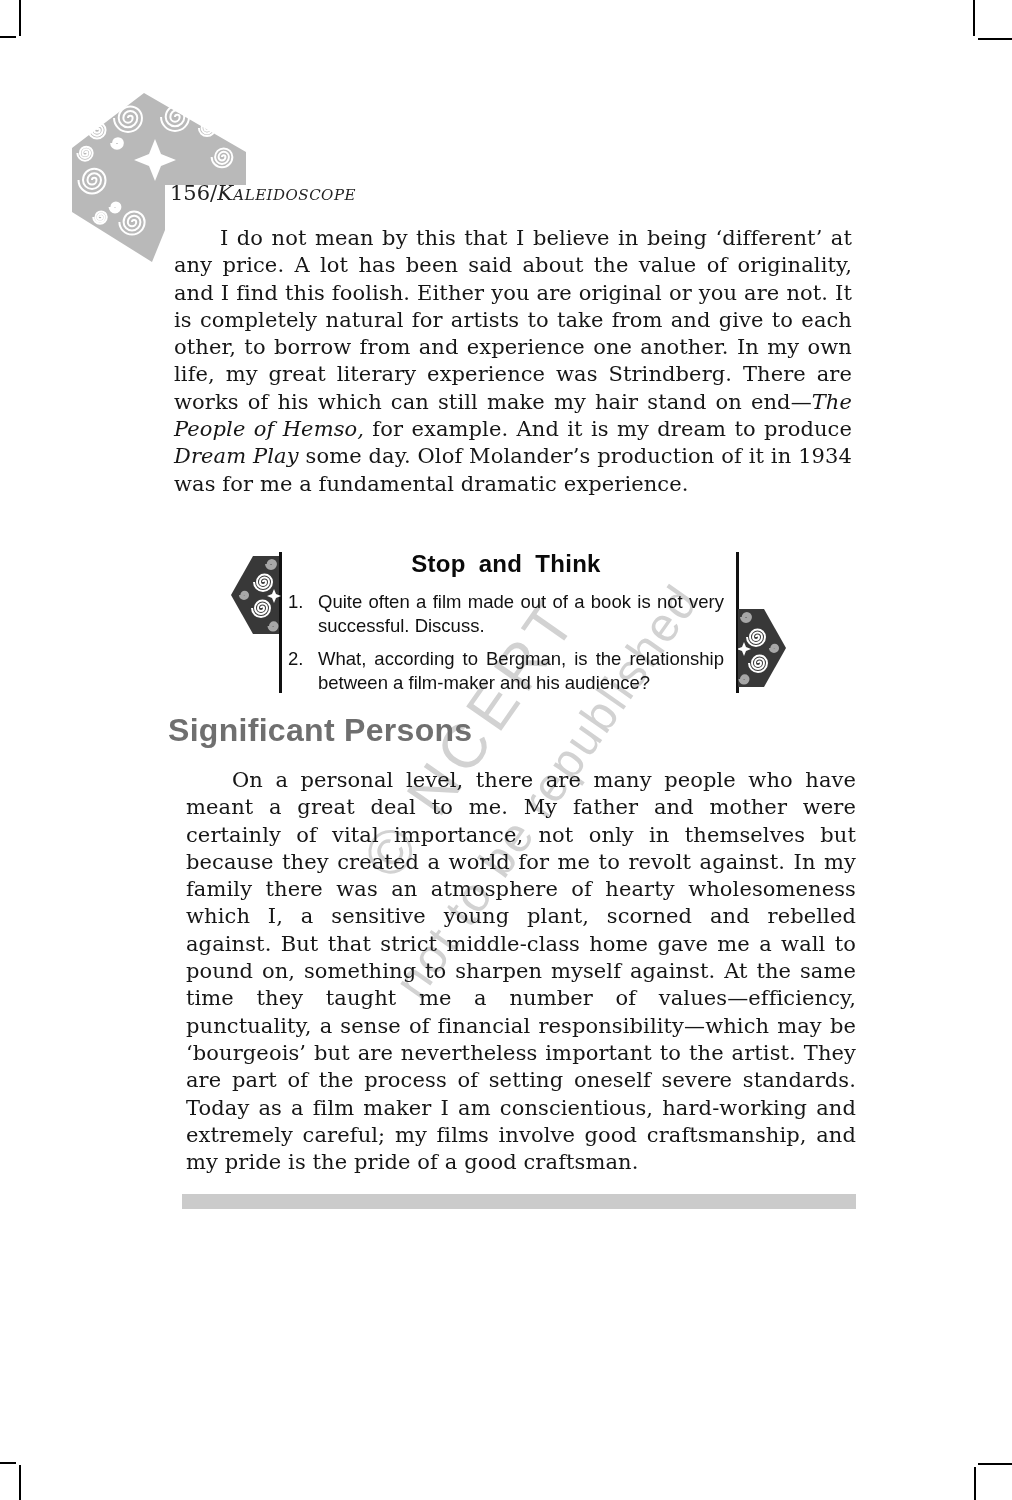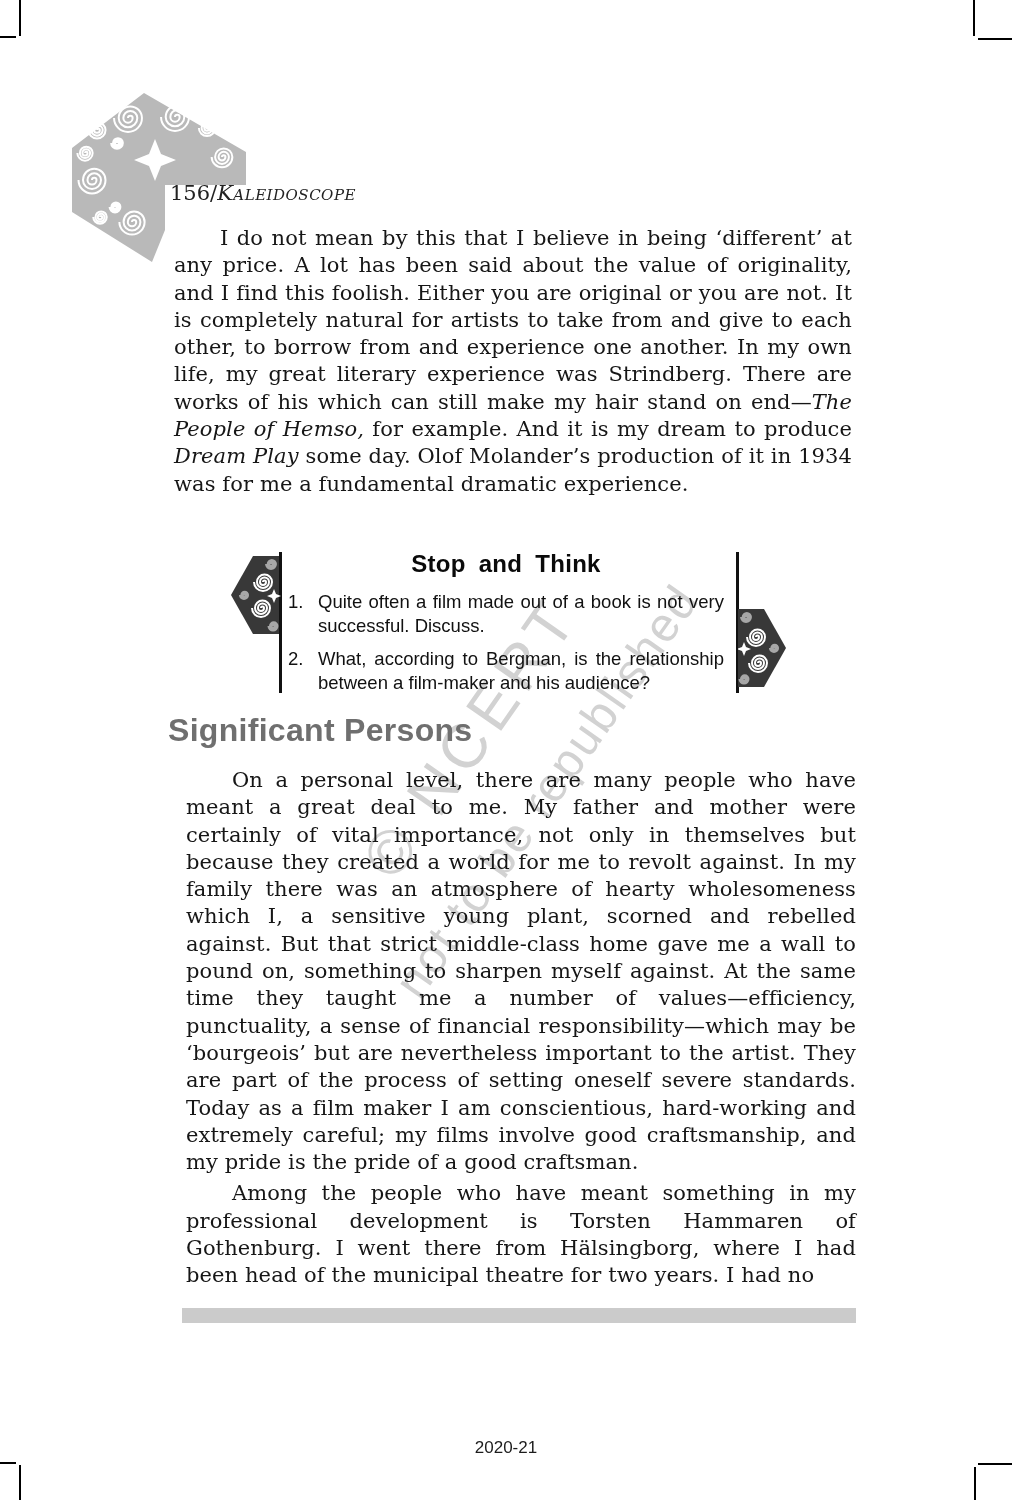--- a/index.html
+++ b/index.html
@@ -146,19 +146,17 @@
     <div class="st-item">
       <span class="st-num">2.</span>
       <span class="st-text">What, according to Bergman, is the relationship between a film-maker and his audience?</span>
     </div>
   </div>
 
   <h2 class="section-heading">Significant Persons</h2>
 
   <div class="main-column">
     <p class="body-para">On a personal level, there are many people who have meant a great deal to me. My father and mother were certainly of vital importance, not only in themselves but because they created a world for me to revolt against. In my family there was an atmosphere of hearty wholesomeness which I, a sensitive young plant, scorned and rebelled against. But that strict middle-class home gave me a wall to pound on, something to sharpen myself against. At the same time they taught me a number of values—efficiency, punctuality, a sense of financial responsibility—which may be ‘bourgeois’ but are nevertheless important to the artist. They are part of the process of setting oneself severe standards. Today as a film maker I am conscientious, hard-working and extremely careful; my films involve good craftsmanship, and my pride is the pride of a good craftsman.</p>
-    <p class="body-para">Among the people who have meant something in my professional development is Torsten Hammaren of Gothenburg. I went there from Hälsingborg, where I had been head of the municipal theatre for two years. I had no</p>
     <div class="divider-bar"></div>
   </div>
 
-  <div class="page-footer">2020-21</div>
 
 </div>
 
 </body></html>

